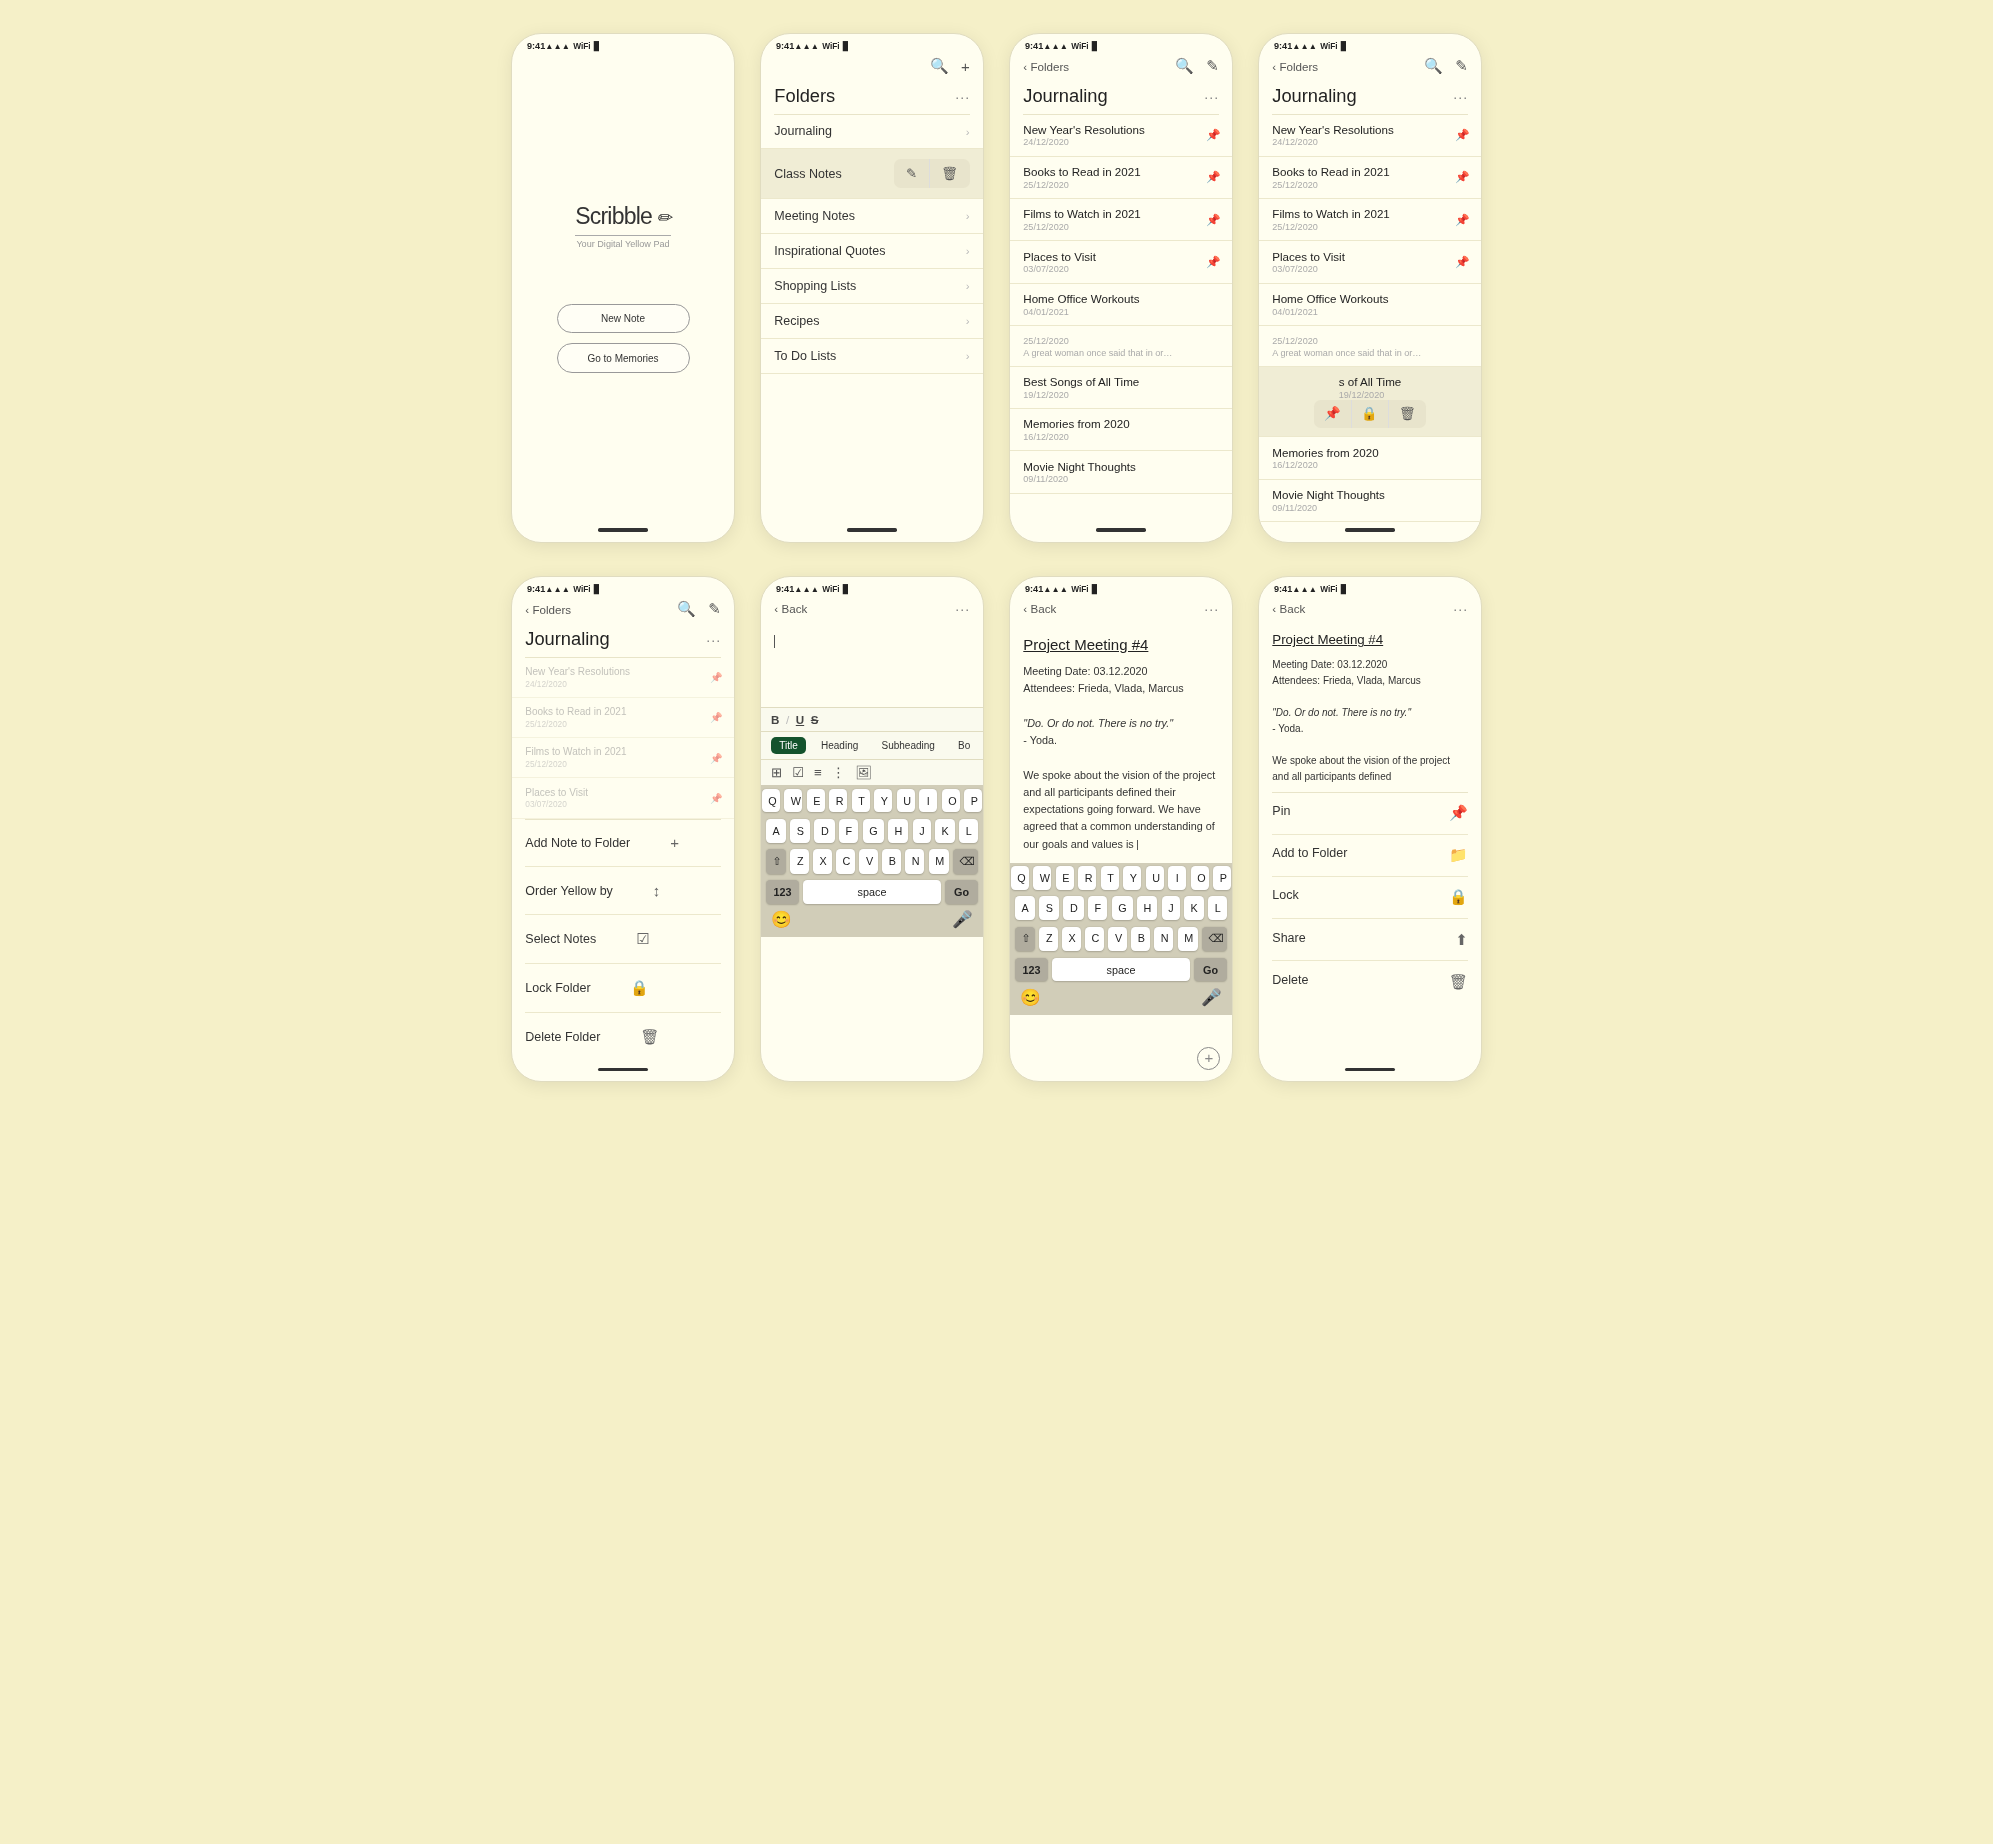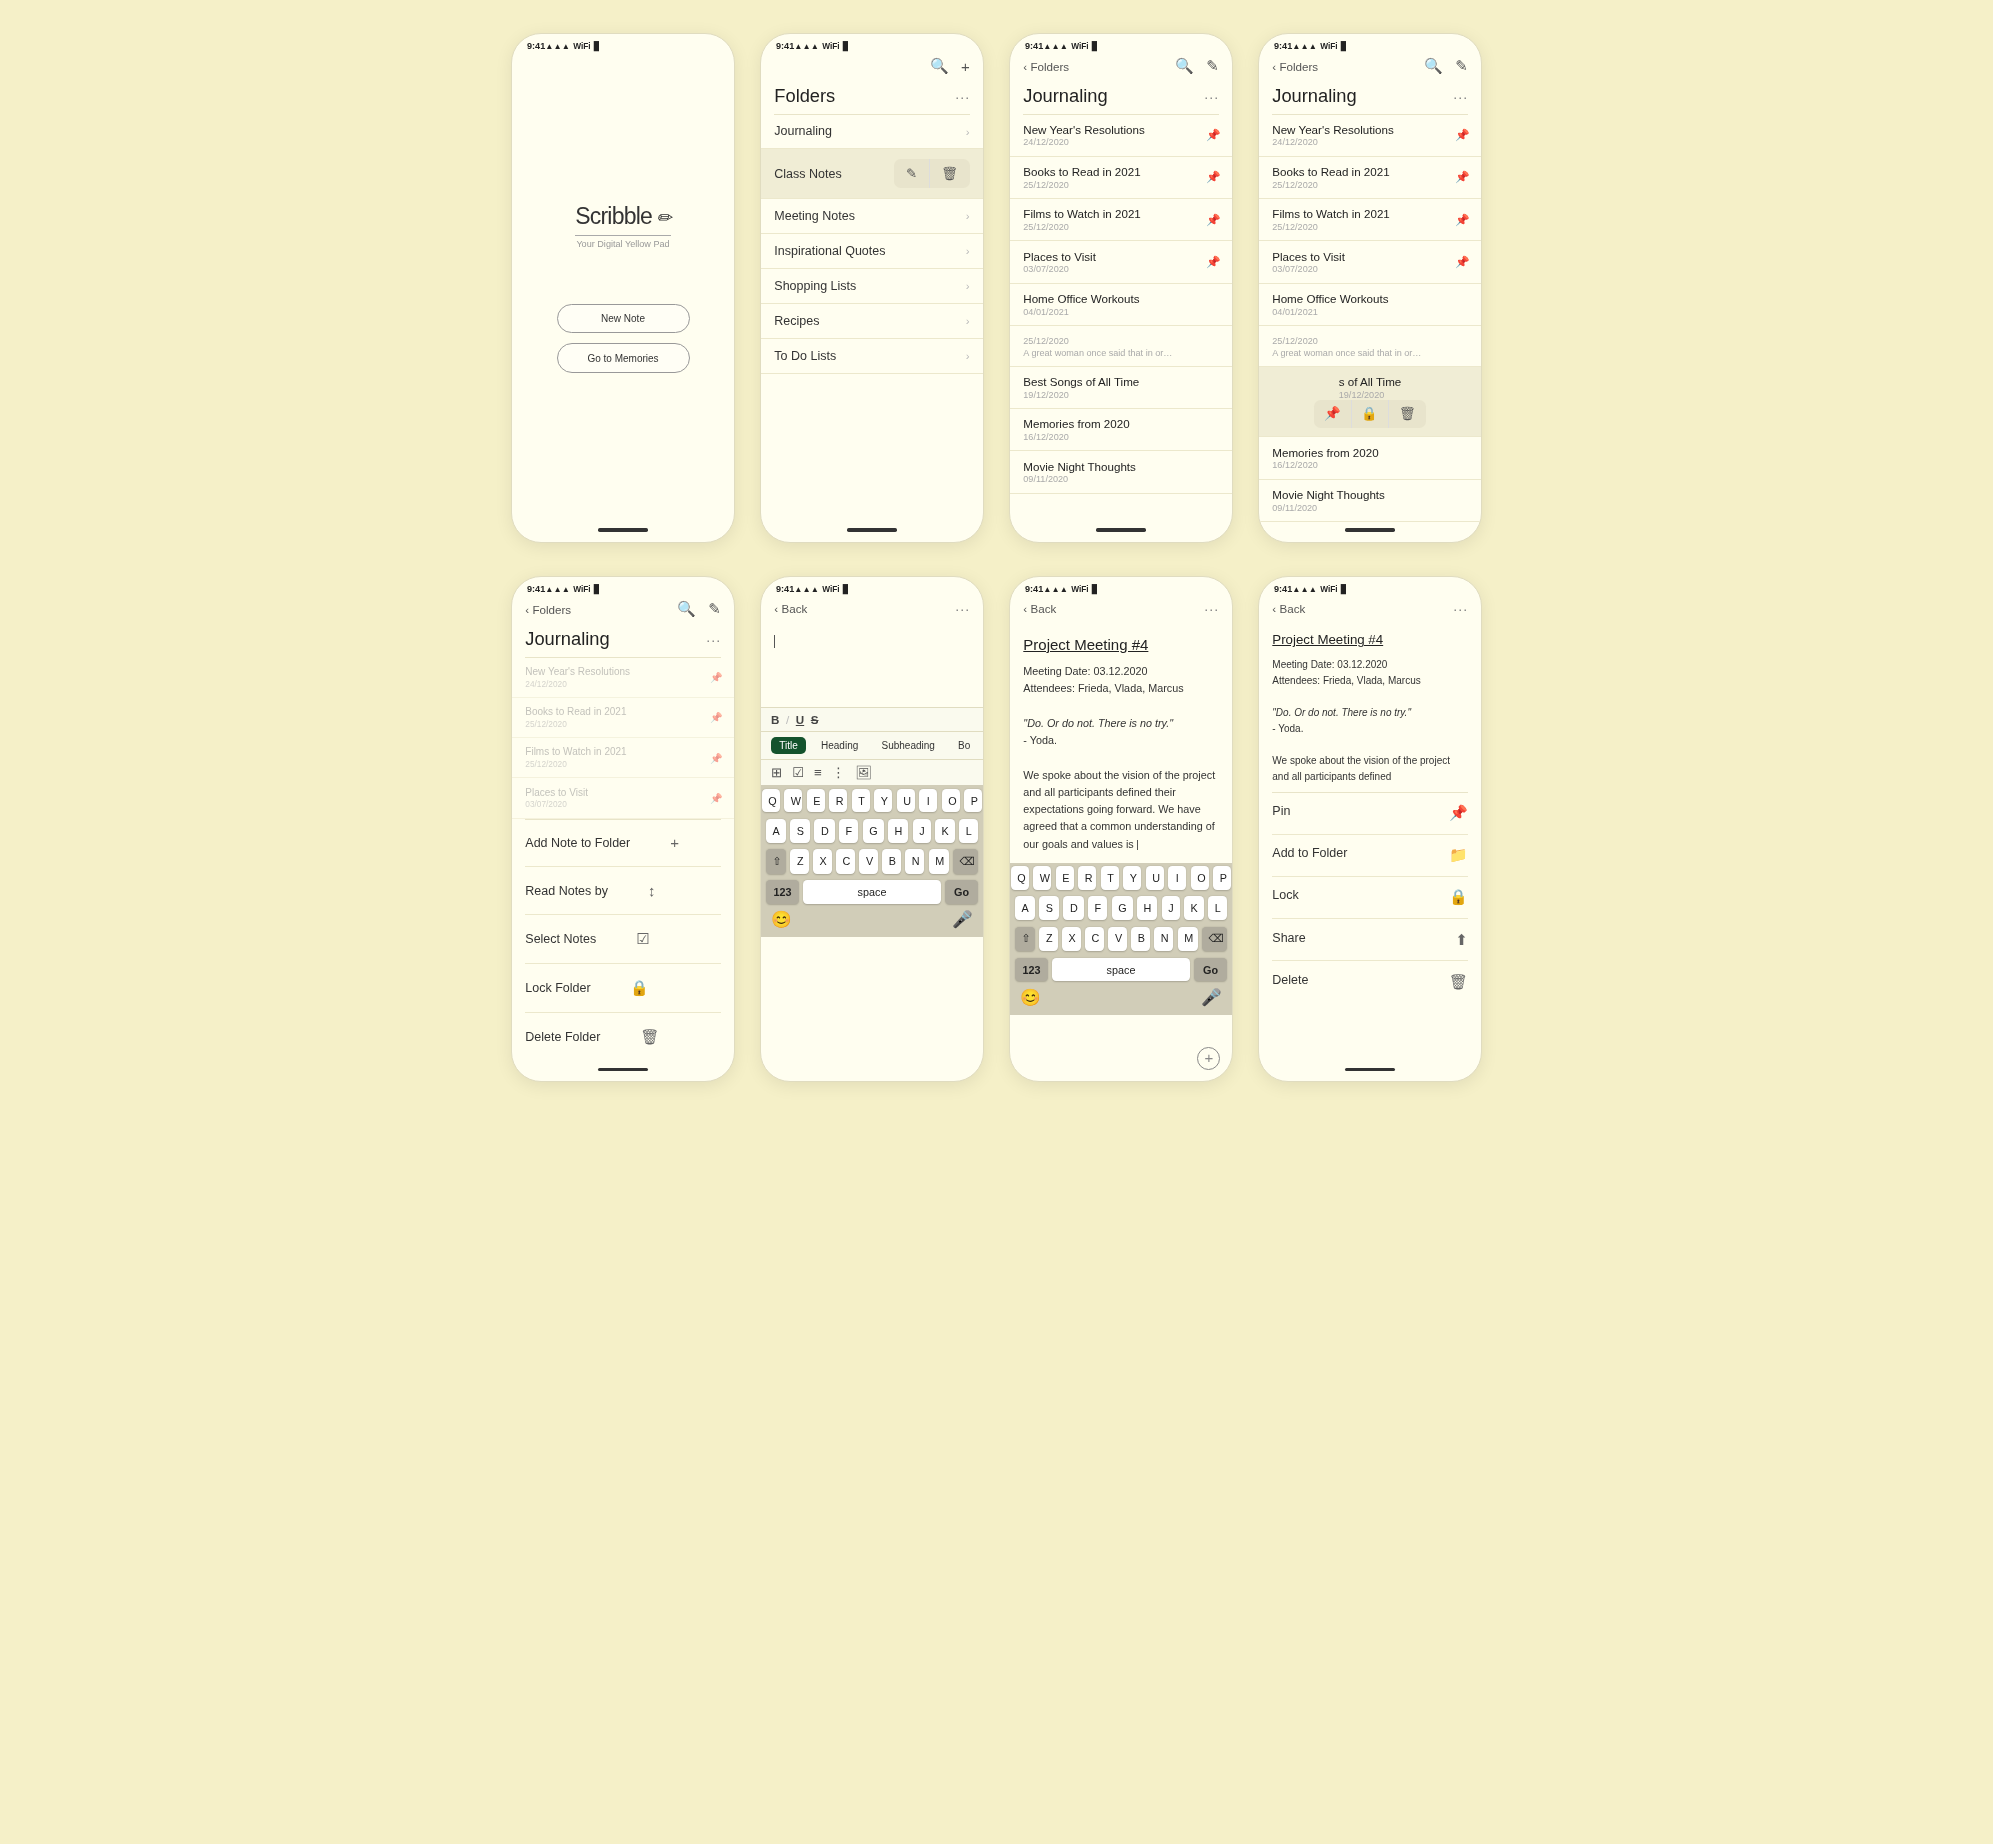--- a/index.html
+++ b/index.html
@@ -546,21 +546,21 @@
       </div>
     </div>
     <div class="divider"></div>
 
     <div class="menu-list">
       <div class="menu-item">
         <span>Add Note to Folder</span>
         <span class="menu-icon">+</span>
       </div>
       <div class="menu-item">
-        <span>Read Notes by</span>
+        <span>Order Yellow by</span>
         <span class="menu-icon">↕</span>
       </div>
       <div class="menu-item">
         <span>Select Notes</span>
         <span class="menu-icon">☑</span>
       </div>
       <div class="menu-item">
         <span>Lock Folder</span>
         <span class="menu-icon">🔒</span>
       </div>

